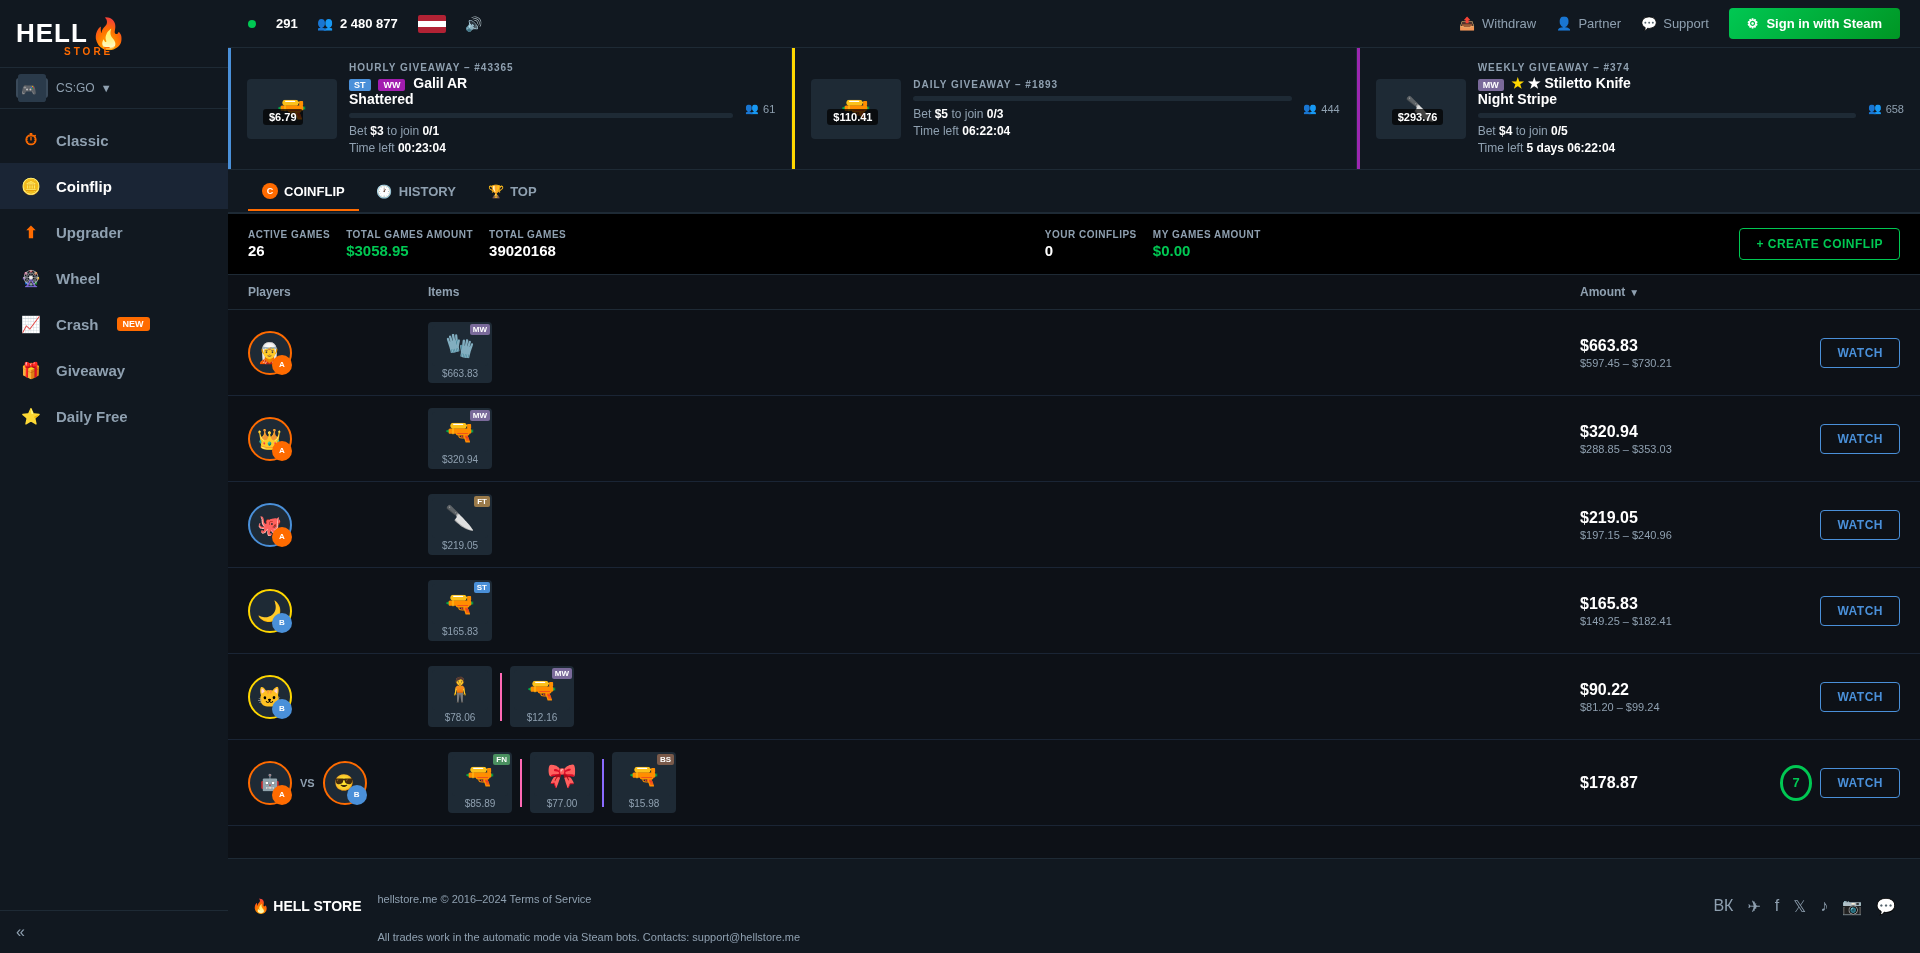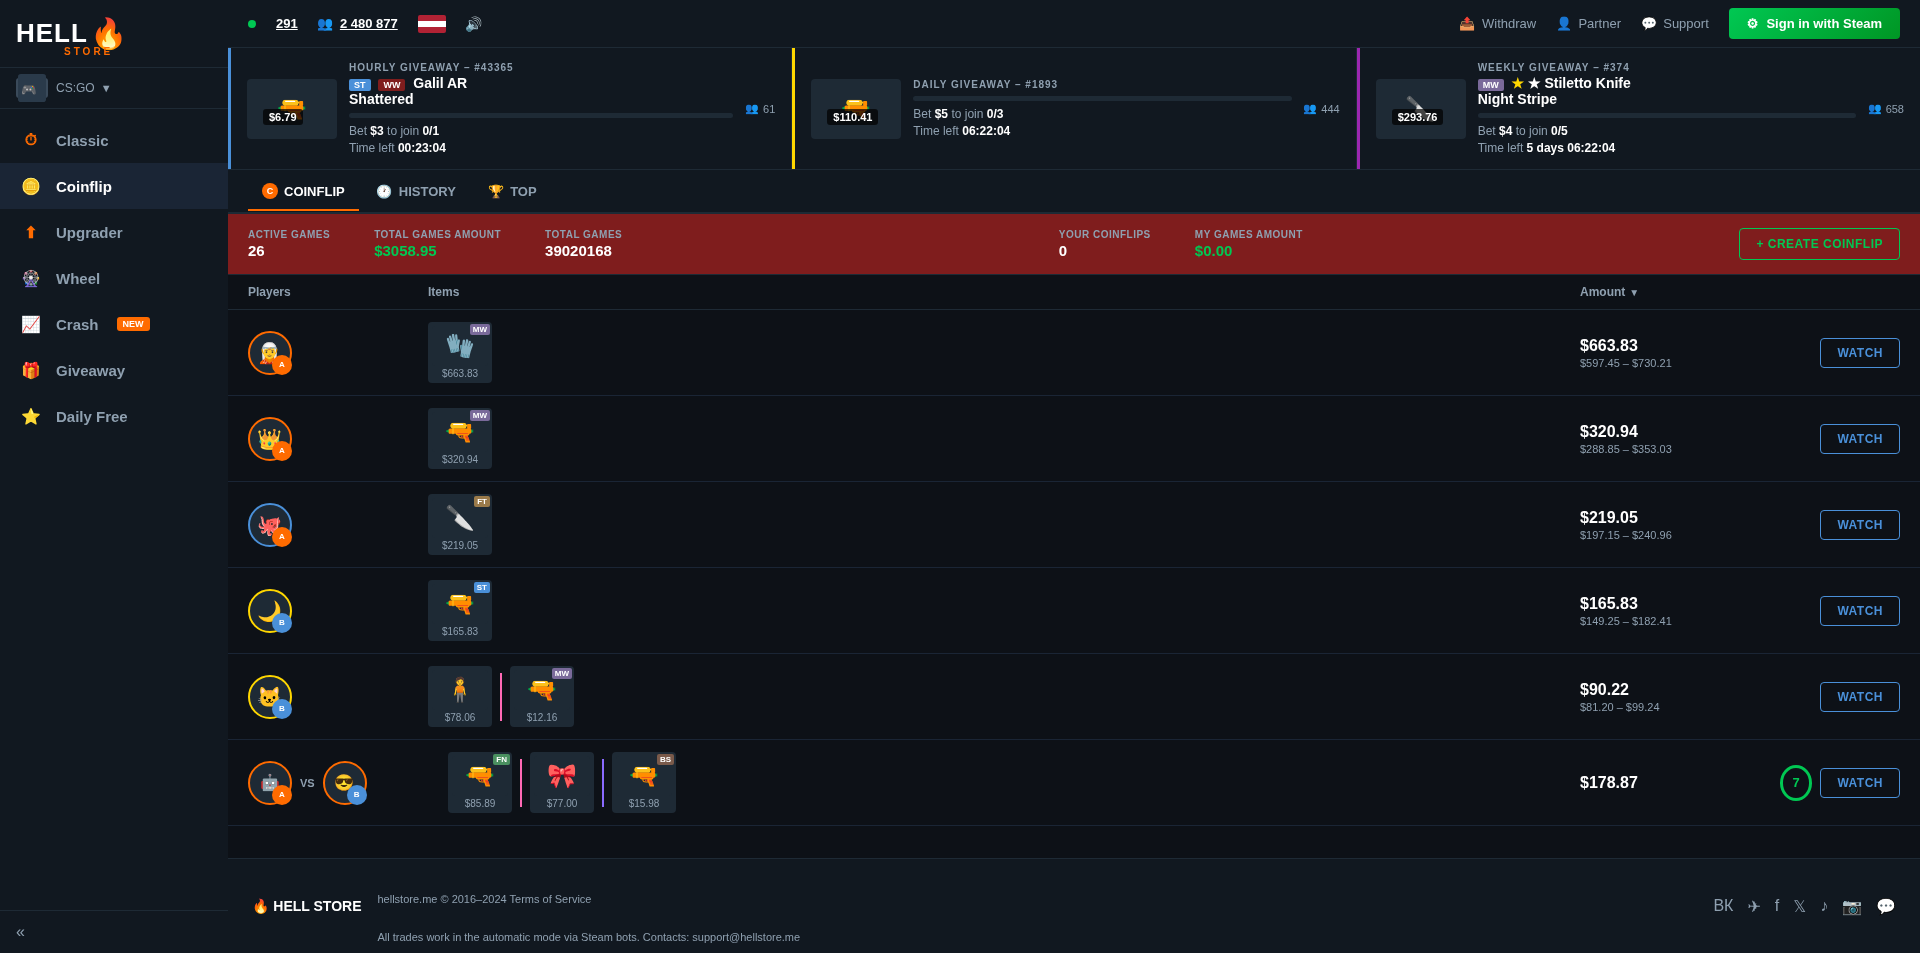--- a/index.html
+++ b/index.html
@@ -141,21 +141,21 @@
       background: #00c853;
       border-radius: 50%;
     }
     .topbar-stat {
       color: #b0c4d4;
       font-size: 13px;
       display: flex;
       align-items: center;
       gap: 6px;
     }
-    .topbar-stat .val { color: #fff; font-weight: 600; text-decoration: underline; }
+    .topbar-stat .val { color: #fff; font-weight: 600; }
     .volume-icon { color: #8fa0b0; font-size: 14px; }
     .topbar-right {
       margin-left: auto;
       display: flex;
       align-items: center;
       gap: 20px;
     }
     .topbar-link {
       color: #8fa0b0;
       font-size: 13px;
@@ -232,21 +232,21 @@
     }
     .condition-badge {
       display: inline-block;
       font-size: 9px;
       font-weight: 700;
       padding: 1px 5px;
       border-radius: 2px;
       margin-right: 4px;
     }
     .cond-st { background: #4a90d9; }
-    .cond-ww { background: #7f1d1d; }
+    .cond-ww { background: #a21caf; }
     .cond-fn { background: #4a9060; }
     .cond-mw { background: #7a6a9a; }
     .cond-bs { background: #7a5a4a; }
     .cond-ft { background: #9a7a4a; }
     .progress-bar {
       height: 5px;
       background: #1e2a35;
       border-radius: 3px;
       margin: 6px 0;
       position: relative;
@@ -305,23 +305,23 @@
     .tab-item.active {
       color: #fff;
       border-bottom-color: #ff6b00;
     }
 
     
     .stats-bar {
       display: flex;
       align-items: center;
       padding: 14px 20px;
-      background: #7f1d1d;
+      background: #000000;
       border-bottom: 1px solid #1e2a35;
-      gap: 44px;
+      gap: 16px;
     }
     .stat-item { display: flex; flex-direction: column; gap: 2px; }
     .stat-label { font-size: 10px; color: #8fa0b0; font-weight: 600; letter-spacing: 0.5px; text-transform: uppercase; }
     .stat-value { font-size: 15px; color: #fff; font-weight: 700; }
     .stat-value.green { color: #00c853; }
     .create-btn {
       margin-left: auto;
       background: transparent;
       border: 1.5px solid #00c853;
       color: #00c853;

